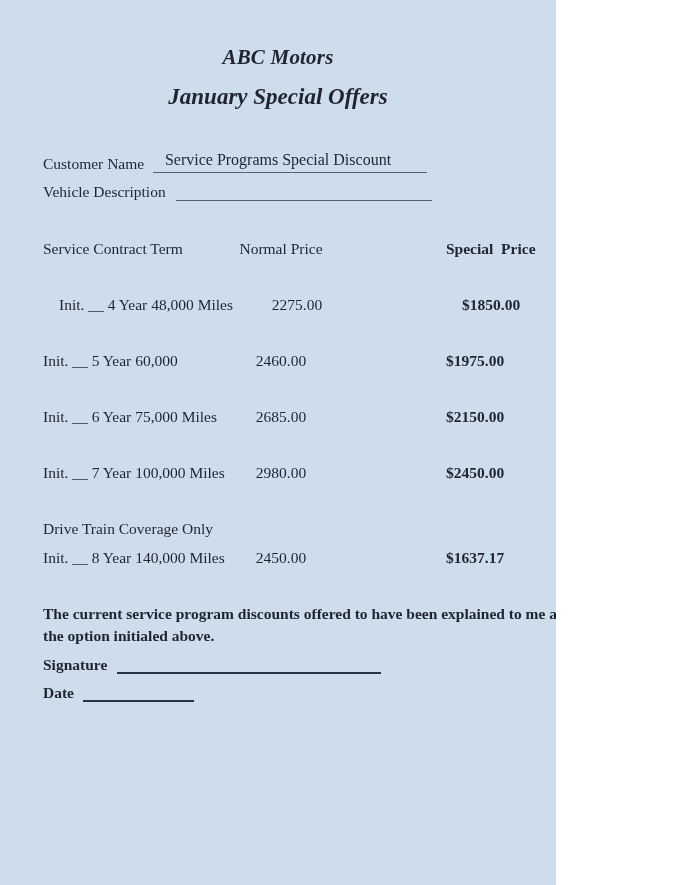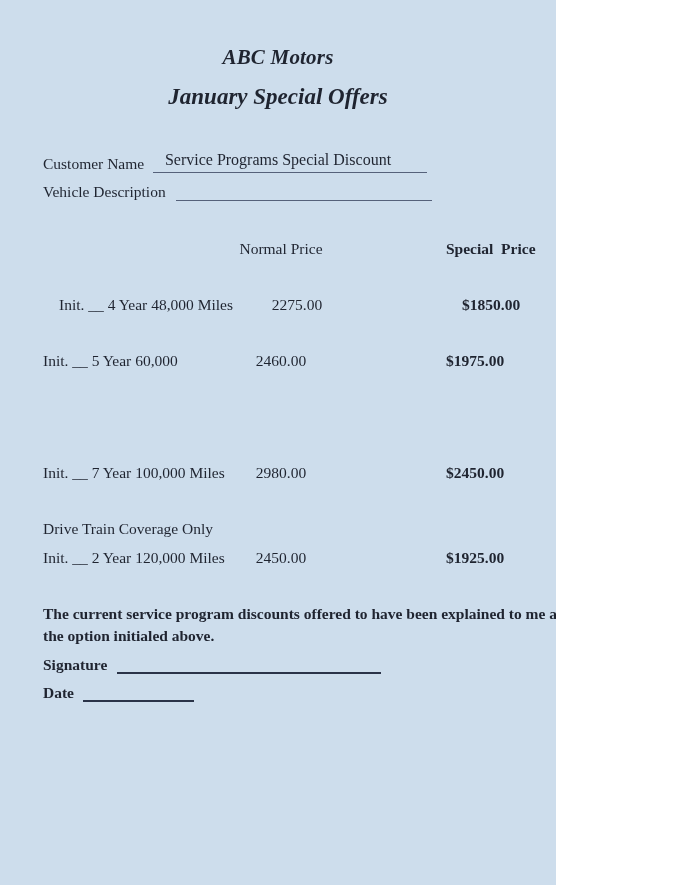--- a/index.html
+++ b/index.html
@@ -95,51 +95,57 @@
     <span>Customer Name</span>
     <span class="fill-line" style="width:274px; margin-left:5px;"></span>
   </div>
 
   <div class="line-row vehicle-row">
     <span>Vehicle Description</span>
     <span class="fill-line" style="width:256px; margin-left:6px;"></span>
   </div>
 
   <div class="trow thead">
+    <span class="c-term">Service Contract Term</span>
     <span class="c-normal">Normal Price</span>
     <span class="c-special">Special  Price</span>
   </div>
 
   <div class="trow row-0">
     <span class="c-term">Init. __ 4 Year 48,000 Miles</span>
     <span class="c-normal">2275.00</span>
     <span class="c-special">$1850.00</span>
   </div>
 
   <div class="trow row-1">
     <span class="c-term">Init. __ 5 Year 60,000</span>
     <span class="c-normal">2460.00</span>
     <span class="c-special">$1975.00</span>
   </div>
 
+  <div class="trow row-2">
+    <span class="c-term">Init. __ 6 Year 75,000 Miles</span>
+    <span class="c-normal">2685.00</span>
+    <span class="c-special">$2150.00</span>
+  </div>
 
   <div class="trow row-3">
     <span class="c-term">Init. __ 7 Year 100,000 Miles</span>
     <span class="c-normal">2980.00</span>
     <span class="c-special">$2450.00</span>
   </div>
 
   <div class="trow section-label">
     <span class="c-term">Drive Train Coverage Only</span>
   </div>
 
   <div class="trow row-4">
-    <span class="c-term">Init. __ 2 Year 120,000 Miles</span>
+    <span class="c-term">Init. __ 8 Year 140,000 Miles</span>
     <span class="c-normal">2450.00</span>
-    <span class="c-special">$1925.00</span>
+    <span class="c-special">$1637.17</span>
   </div>
 
   <div class="agreement">The current service program discounts offered to have been explained to me and I choose the option initialed above.</div>
 
   <div class="line-row signature-row">
     <span>Signature</span>
     <span class="fill-line heavy" style="width:264px; margin-left:6px;"></span>
   </div>
 
   <div class="line-row date-row">

